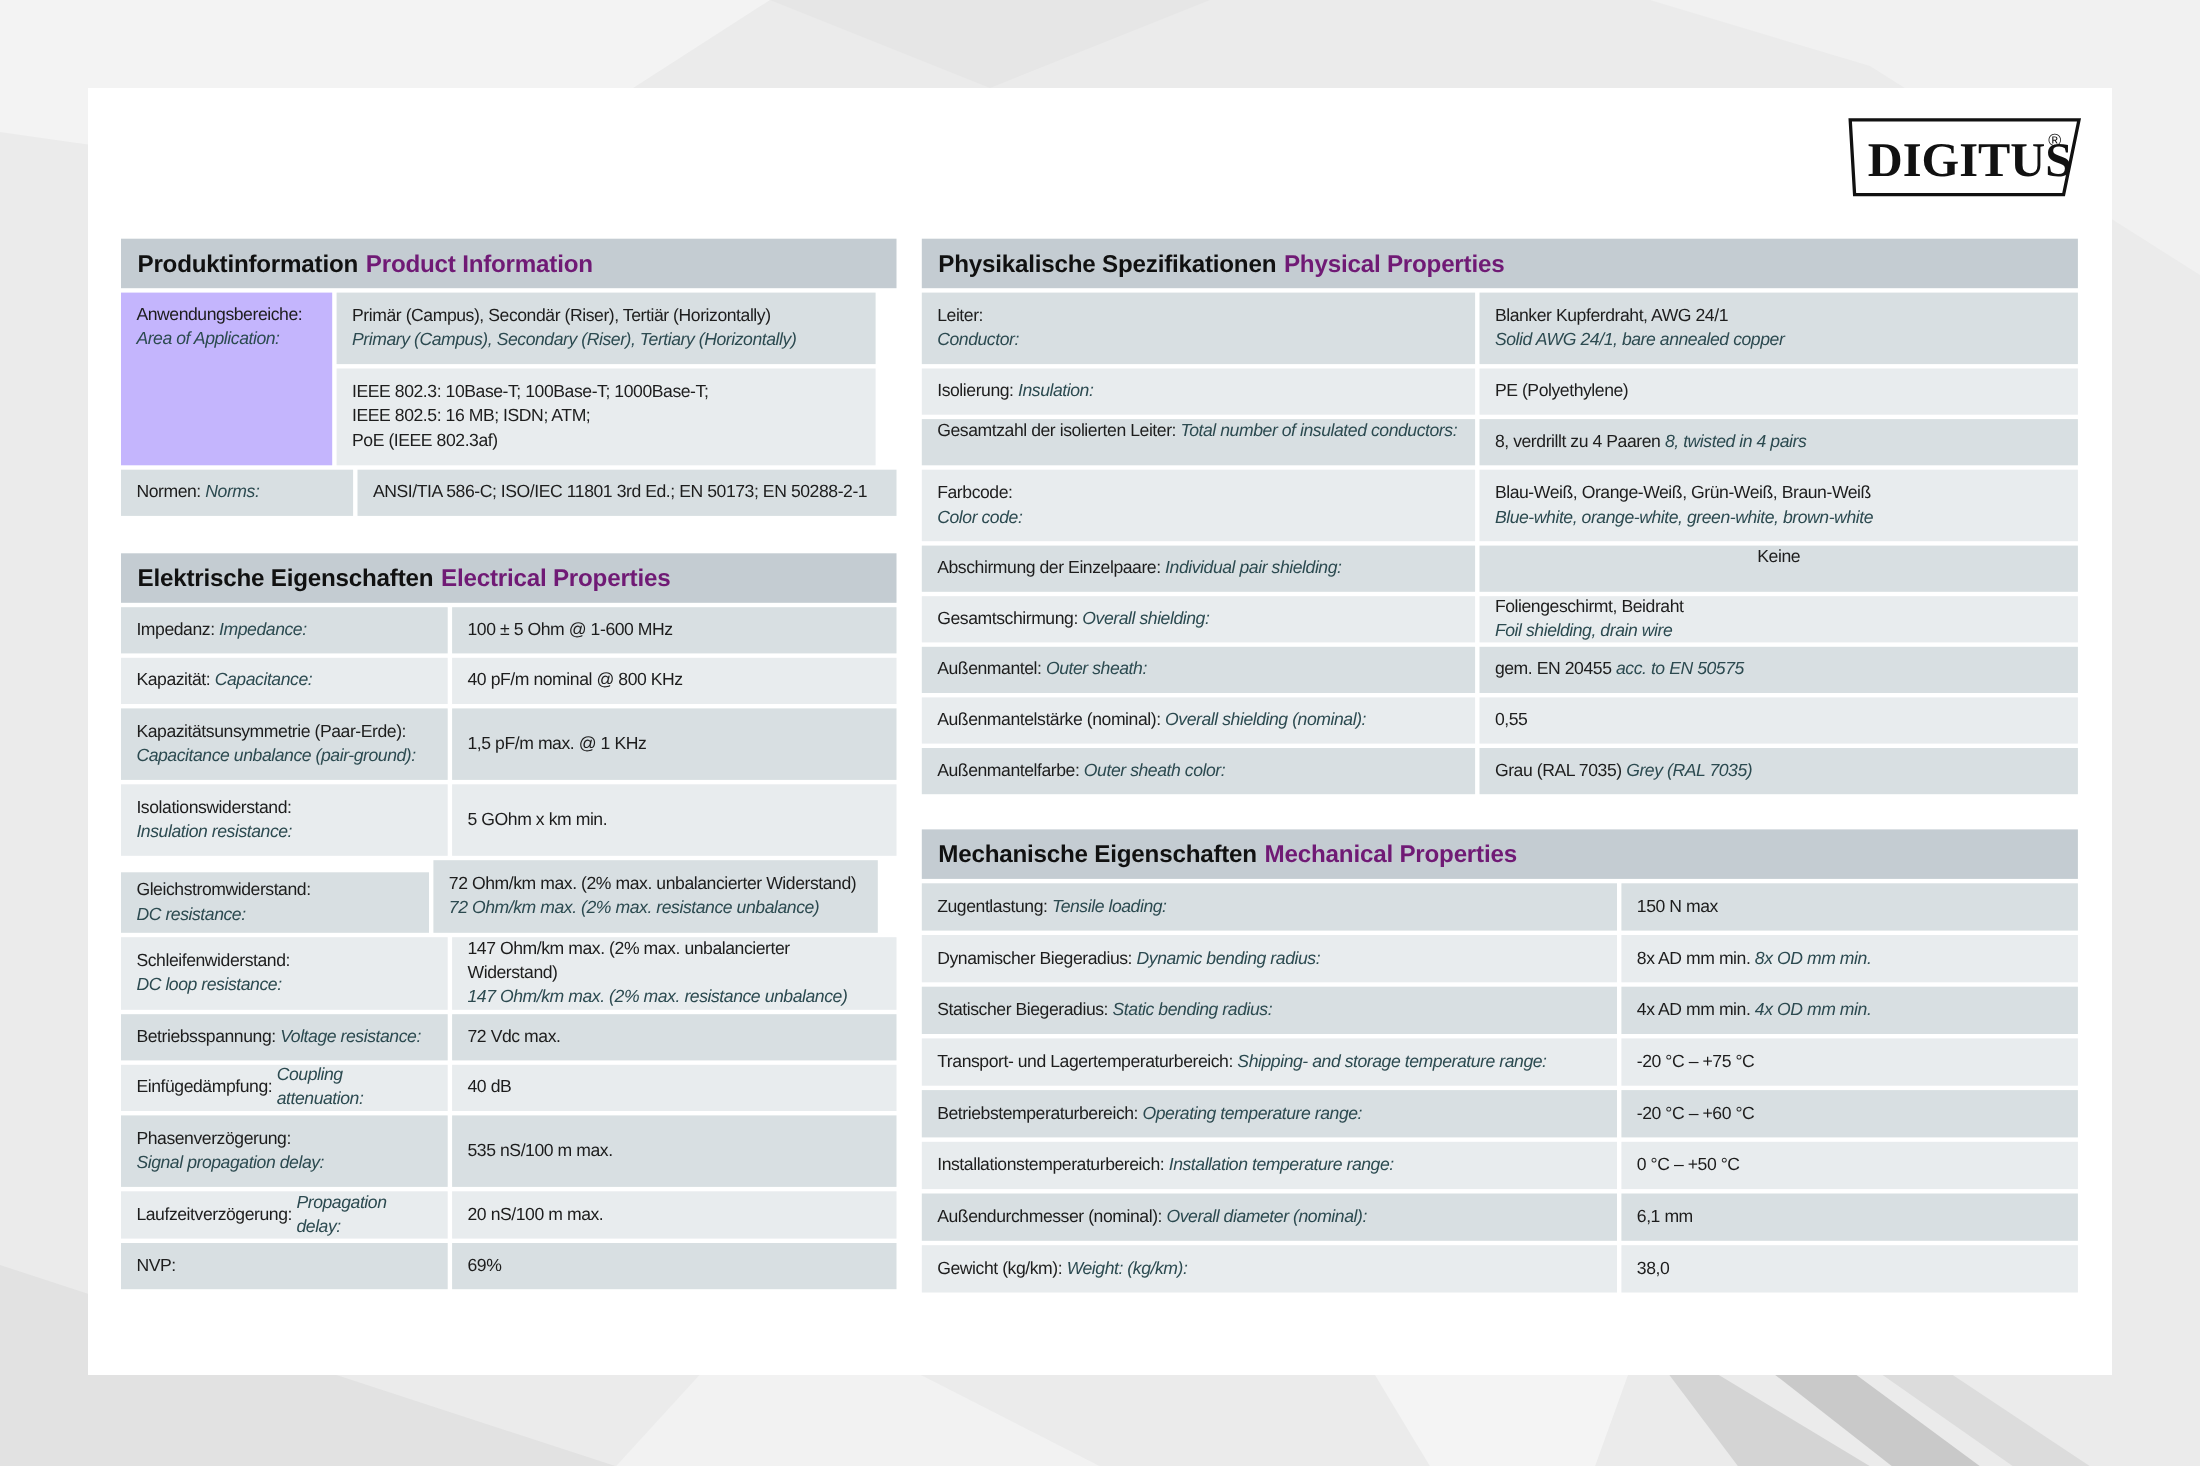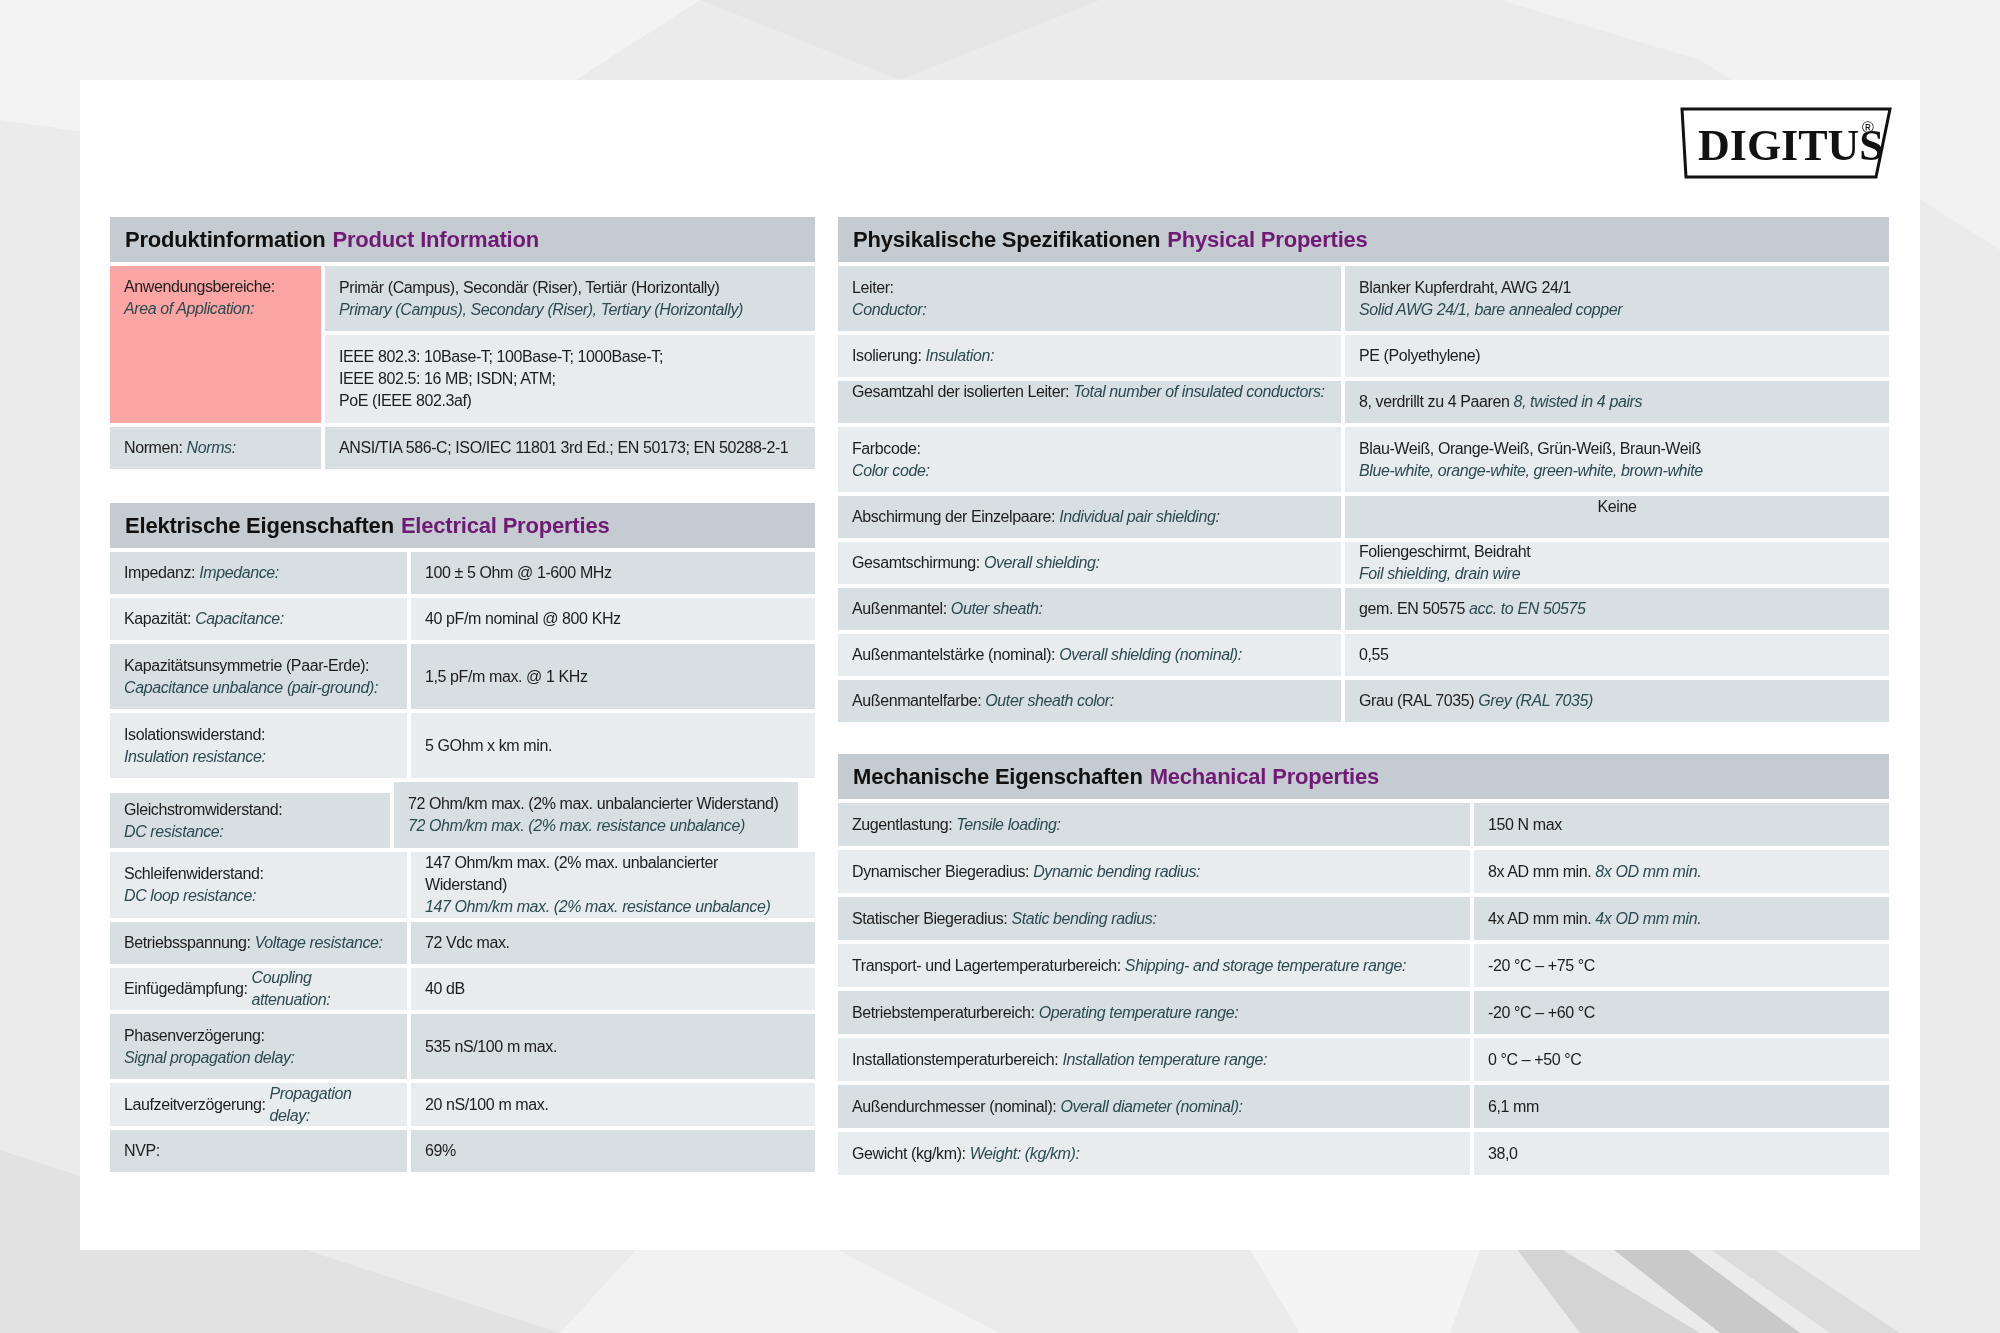--- a/index.html
+++ b/index.html
@@ -63,21 +63,21 @@
     <text x="182" y="26" font-family="Liberation Sans, sans-serif" font-size="16" fill="#111">®</text>
   </svg>
 </div>
 
 <div class="table" style="left:110px; top:217px; width:705px;">
   <div class="hdr">
     <span>Produktinformation</span>
     <span class="en">Product Information</span>
   </div>
   <div class="row" style="height:157px;">
-    <div class="cell lbl-top" style="width:211px; background:#fca5a5;">
+    <div class="cell lbl-top" style="width:192px; background:#c4b5fd;">
       <span>Anwendungsbereiche:</span>
       <span class="en-i">Area of Application:</span>
     </div>
     <div class="stack" style="width:490px; margin-left:4px;">
       <div class="cell" style="height:65px; background:#d8dfe2;">
         <span>Primär (Campus), Secondär (Riser), Tertiär (Horizontally)</span>
         <span class="en-i">Primary (Campus), Secondary (Riser), Tertiary (Horizontally)</span>
       </div>
       <div class="cell" style="height:88px; margin-top:4px; background:#e8ecee;">
         <span>IEEE 802.3: 10Base-T; 100Base-T; 1000Base-T;</span>
@@ -232,21 +232,21 @@
       </div>
       <div class="row light" style="height: 42px;">
         <div class="cell" style="width: 503px; flex-direction: row; justify-content: flex-start; align-items: center;"><span>Gesamtschirmung:</span>&nbsp;<span class="en-i">Overall shielding:</span></div>
         <div class="cell" style="width: 544px;">
           <span>Foliengeschirmt, Beidraht</span>
           <span class="en-i">Foil shielding, drain wire</span>
         </div>
       </div>
       <div class="row dark" style="height: 42px;">
         <div class="cell" style="width: 503px; flex-direction: row; justify-content: flex-start; align-items: center;"><span>Außenmantel:</span>&nbsp;<span class="en-i">Outer sheath:</span></div>
-        <div class="cell" style="width: 544px; flex-direction: row; justify-content: flex-start; align-items: center;"><span>gem. EN 50575</span>&nbsp;<span class="en-i">acc. to EN 50575</span></div>
+        <div class="cell" style="width: 544px; flex-direction: row; justify-content: flex-start; align-items: center;"><span>gem. EN 20455</span>&nbsp;<span class="en-i">acc. to EN 50575</span></div>
       </div>
       <div class="row light" style="height: 42px;">
         <div class="cell" style="width: 503px; flex-direction: row; justify-content: flex-start; align-items: center;"><span>Außenmantelstärke (nominal):</span>&nbsp;<span class="en-i">Overall shielding (nominal):</span></div>
         <div class="cell" style="width: 544px; flex-direction: row; justify-content: flex-start; align-items: center;">
           <span>0,55</span>
         </div>
       </div>
       <div class="row dark" style="height: 42px;">
         <div class="cell" style="width: 503px; flex-direction: row; justify-content: flex-start; align-items: center;"><span>Außenmantelfarbe:</span>&nbsp;<span class="en-i">Outer sheath color:</span></div>
         <div class="cell" style="width: 544px; flex-direction: row; justify-content: flex-start; align-items: center;"><span>Grau (RAL 7035)</span>&nbsp;<span class="en-i">Grey (RAL 7035)</span></div>

